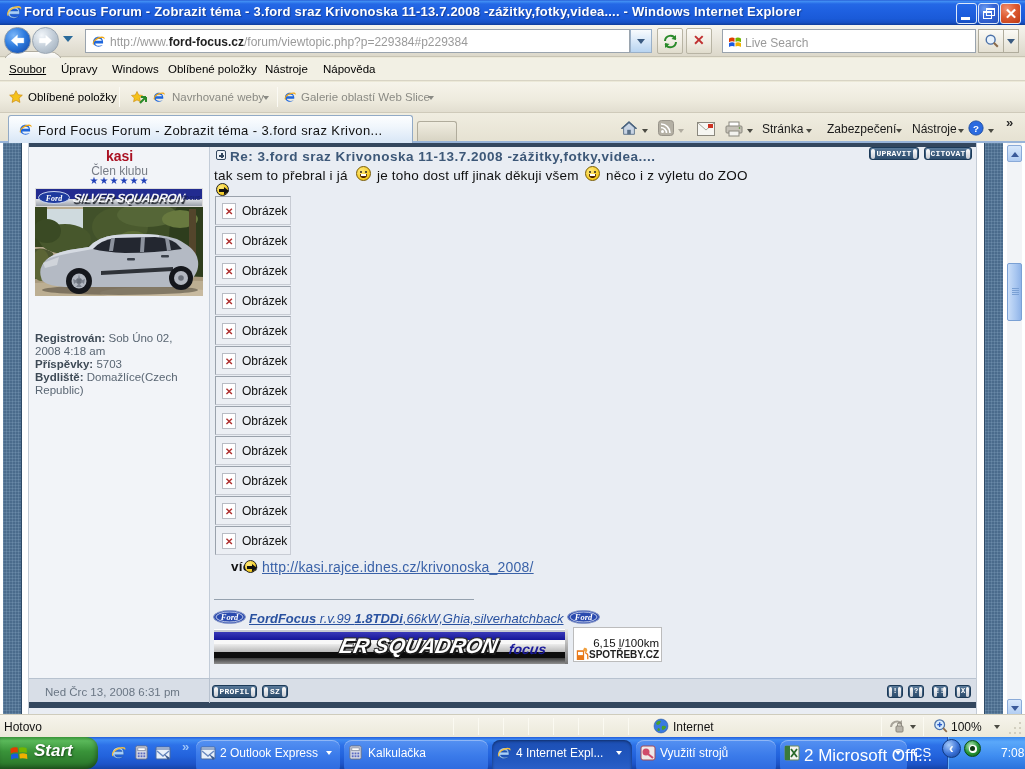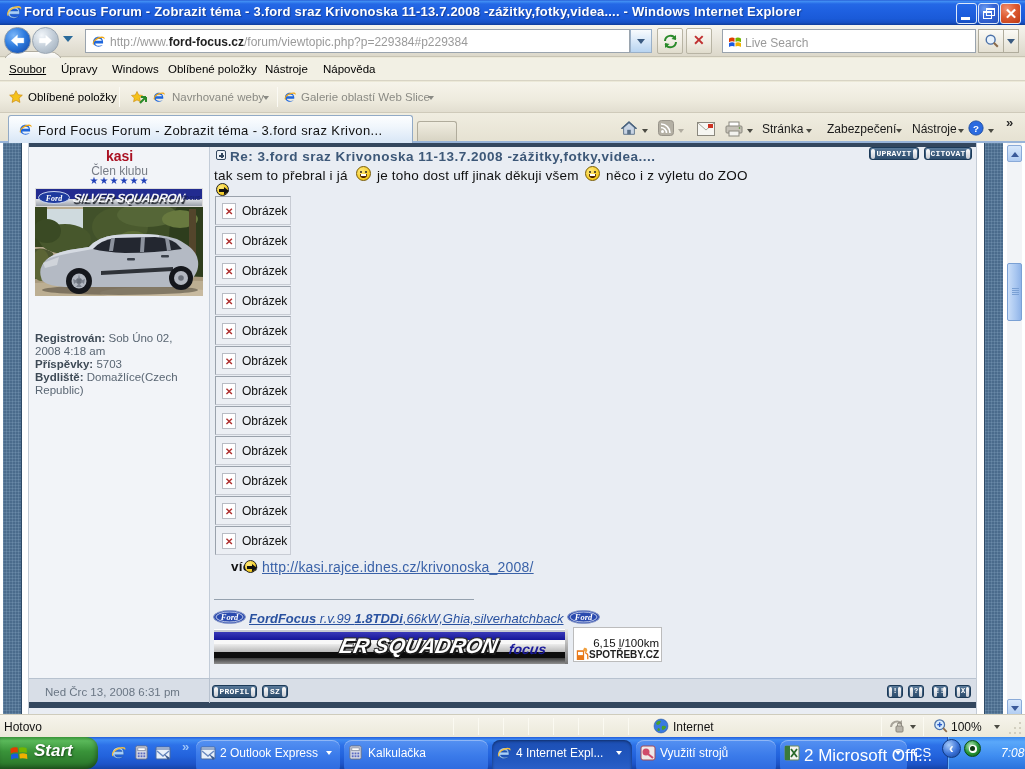--- a/index.html
+++ b/index.html
@@ -637,17 +637,17 @@
       </div>
     <span class="abs" style="left:913px; top:8px; color:#fff; font-size:13px;">CS</span>
       <div id="systray">
         <div style="position:absolute; left:-6px; top:2px; width:19px; height:19px; border-radius:50%; background:radial-gradient(circle at 35% 30%,#a8ccfa,#3a72d8 55%,#16418e 100%); border:1px solid #123a80;">
           <span style="position:absolute; left:6px; top:0px; color:#fff; font-size:14px; font-weight:bold;">‹</span>
         </div>
         <div style="position:absolute; left:16px; top:3px; width:17px; height:17px; border-radius:50%; background:radial-gradient(circle at 40% 35%,#d0f0d0,#2a9a3a 50%,#0a5a18 100%); border:1px solid #0a4a14;">
           <div style="position:absolute; left:3.5px; top:3.5px; width:8px; height:8px; border-radius:50%; background:#fff;"></div>
           <div style="position:absolute; left:5px; top:5px; width:5px; height:5px; border-radius:50%; background:#123a14;"></div>
         </div>
-        <span style="position:absolute; left:53px; top:9px;font-style:italic;">7:08</span>
+        <span style="position:absolute; left:53px; top:9px;">7:08</span>
       </div>
   </div>
 
 </div>
 
 </body></html>

